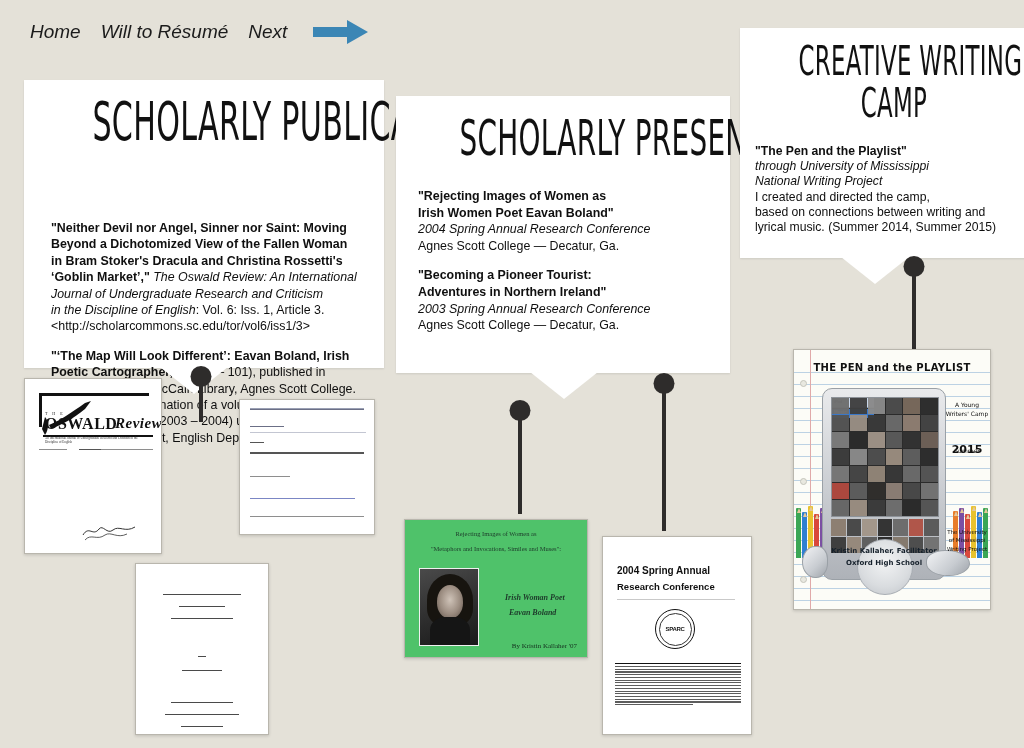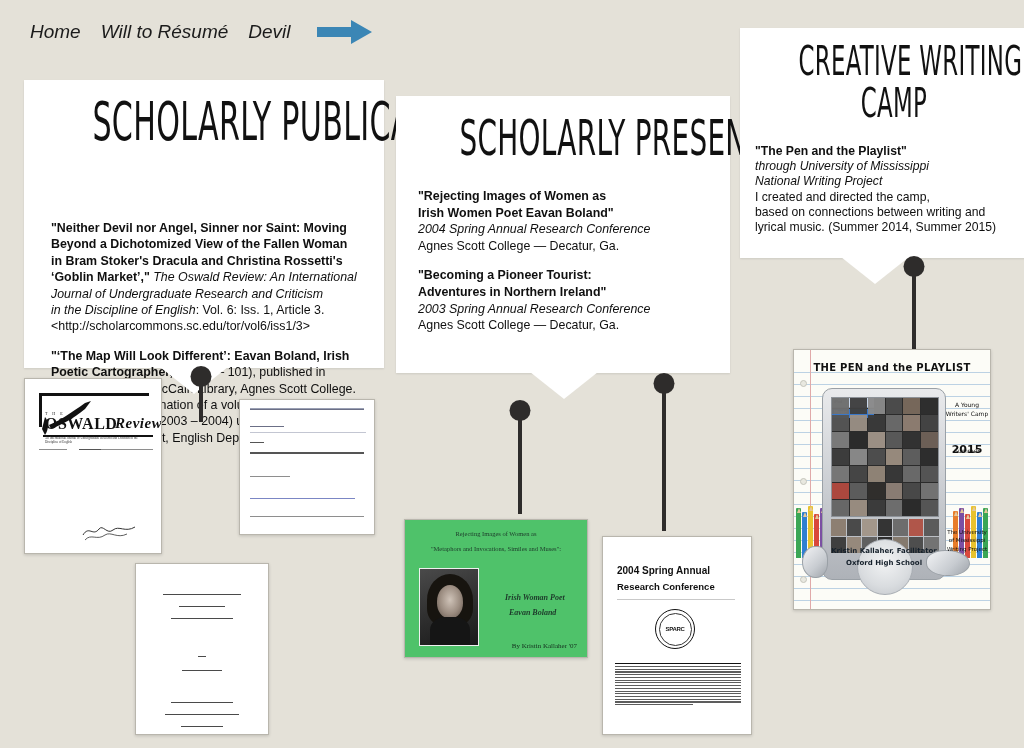--- a/index.html
+++ b/index.html
@@ -171,21 +171,21 @@
   }
 </style>
 </head>
 <body>
 
 <div id="stage">
 
   <div id="nav">
     <span class="navlink">Home</span>
     <span class="navlink">Will to Résumé</span>
-    <span class="navlink">Devil</span>
+    <span class="navlink">Next</span>
     <span class="arrow-wrap">
       <svg class="arrow-svg" width="56" height="28" viewBox="0 0 56 28" aria-hidden="true">
         <path d="M0 9 H34 V2 L55 14 L34 26 V19 H0 Z" fill="#3b86b5"></path>
       </svg>
     </span>
   </div>
 
   <div class="card" style="left:24px; top:80px; width:360px; height:288px;">
     <div class="card-title" style="font-size:54px; line-height:56px; margin-top:14px;">SCHOLARLY PUBLICATIONS</div>
 

